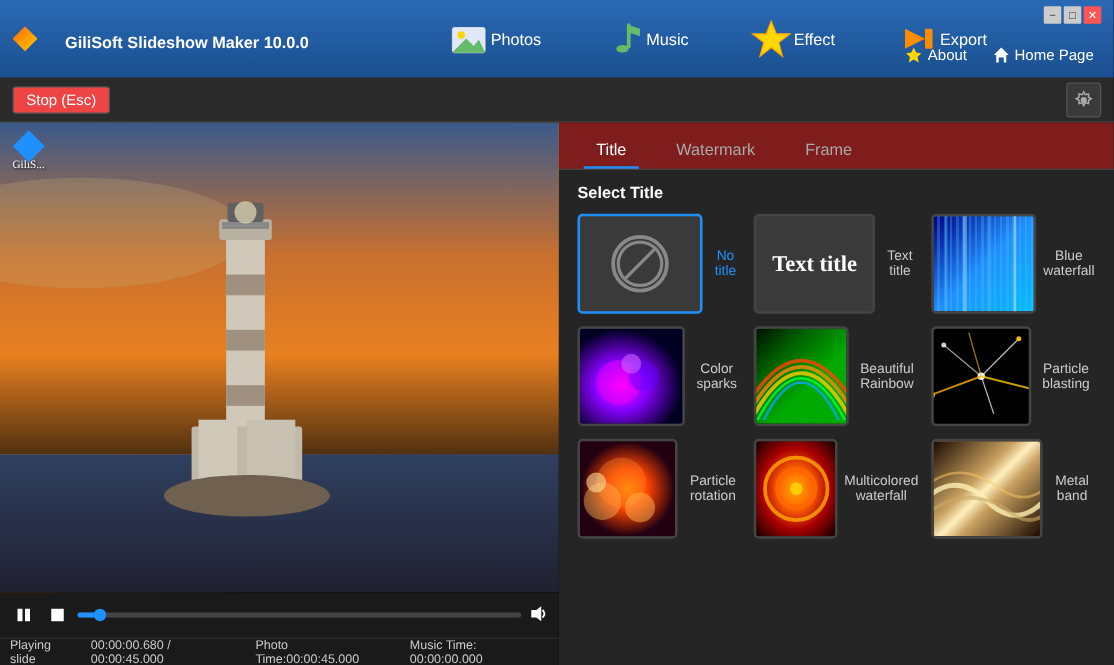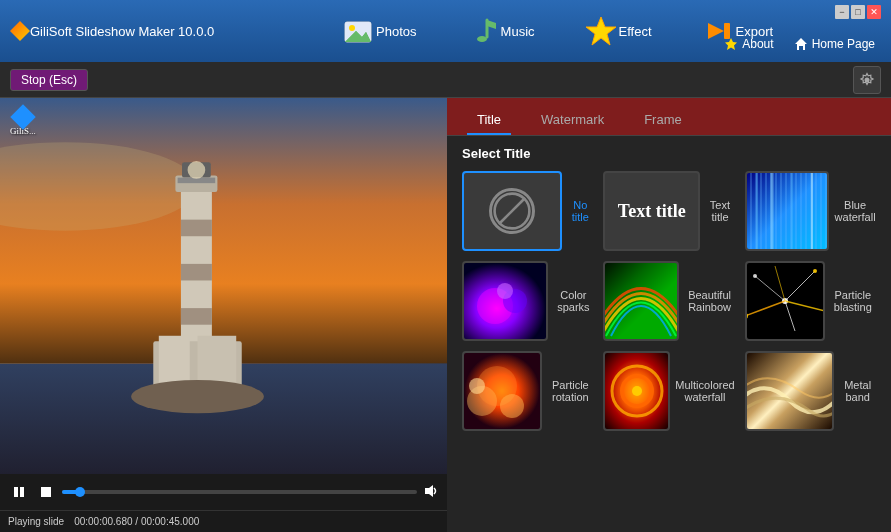--- a/index.html
+++ b/index.html
@@ -16,25 +16,25 @@
     .toolbar {
       background: linear-gradient(180deg, #2a6ab5 0%, #1a4f8f 100%);
       height: 62px;
       display: flex;
       align-items: center;
       padding: 0 10px;
       position: relative;
     }
     .toolbar-logo {
       display: flex;
-      align-items: center;
-      gap: 0;
+      align-items: flex-end;
+      gap: 22px;
       color: #fff;
       font-size: 13px;
-      font-weight: normal;
+      font-weight: bold;
       margin-right: 20px;
     }
     .toolbar-nav {
       display: flex;
       align-items: center;
       gap: 10px;
       flex: 1;
       justify-content: center;
     }
     .toolbar-nav-item {
@@ -102,21 +102,21 @@
     .secondary-bar {
       background: #2a2a2a;
       height: 36px;
       display: flex;
       align-items: center;
       padding: 0 10px;
       gap: 10px;
       border-bottom: 1px solid #444;
     }
     .stop-btn {
-      background: #701a75;
+      background: #ef4444;
       border: 1px solid #555;
       color: #fff;
       font-size: 12px;
       padding: 3px 10px;
       cursor: pointer;
       border-radius: 3px;
     }
     .settings-btn {
       margin-left: auto;
       width: 28px;
@@ -557,20 +557,24 @@
       </div>
     </div>
 
     <div class="status-bar">
       <span>Playing slide</span>
       <span>
         <span>00:00:00.680</span>
         <span> / </span>
         <span>00:00:45.000</span>
       </span>
+      <div class="status-right">
+        <span>Photo Time:00:00:45.000</span>
+        <span>Music Time: 00:00:00.000</span>
+      </div>
     </div>
   </div>
 
   <div class="right-panel">
 
     <div class="tabs">
       <div class="tab active">Title</div>
       <div class="tab">Watermark</div>
       <div class="tab">Frame</div>
     </div>

